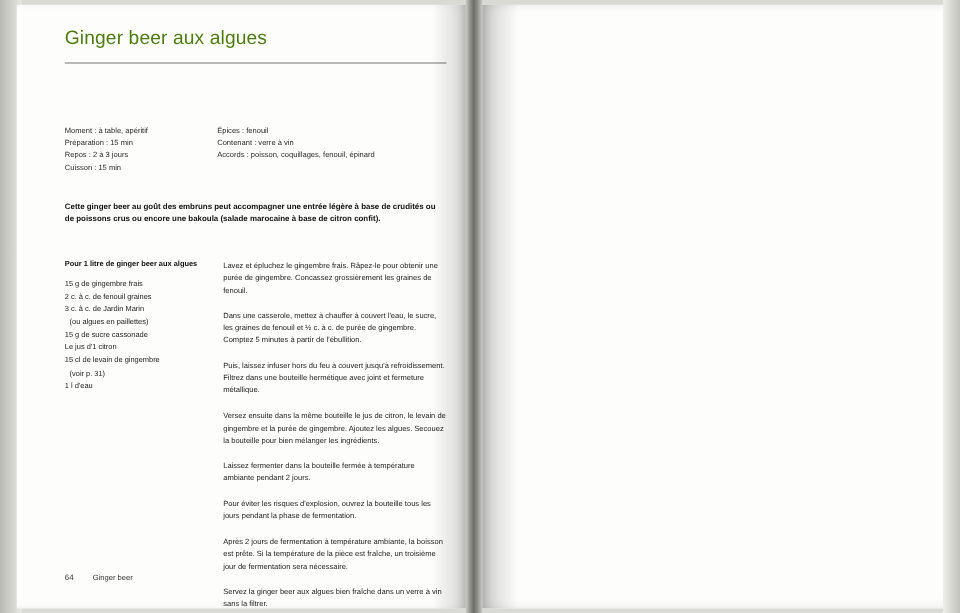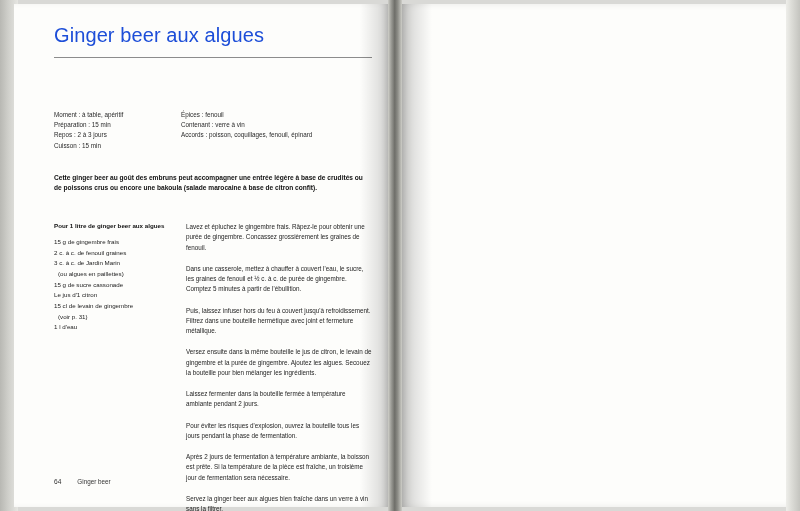--- a/index.html
+++ b/index.html
@@ -72,25 +72,25 @@
 
   
   .content-left {
     position: absolute;
     left: 40px;
     top: 20px;
     width: 320px;
     color: #1b1b1b;
   }
   h1.title {
-    font-size: 20px;
+    font-size: 16px;
     font-weight: 400;
     letter-spacing: 0.1px;
     margin: 0 0 10px 0;
-    color: #1d4ed8;
+    color: #4d7c0f;
   }
   .rule {
     height: 1px;
     background: #8c8c8c;
     width: 318px;
     margin: 6px 0 0 0;
   }
   .meta-block {
     display: flex;
     margin-top: 52px;

